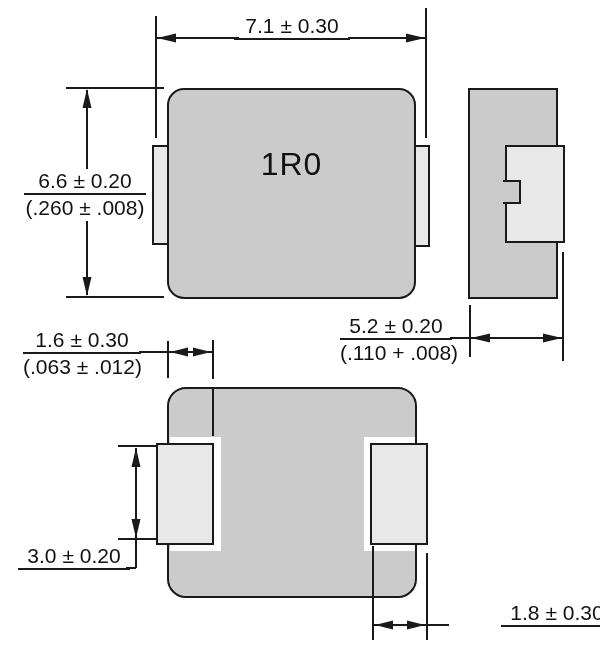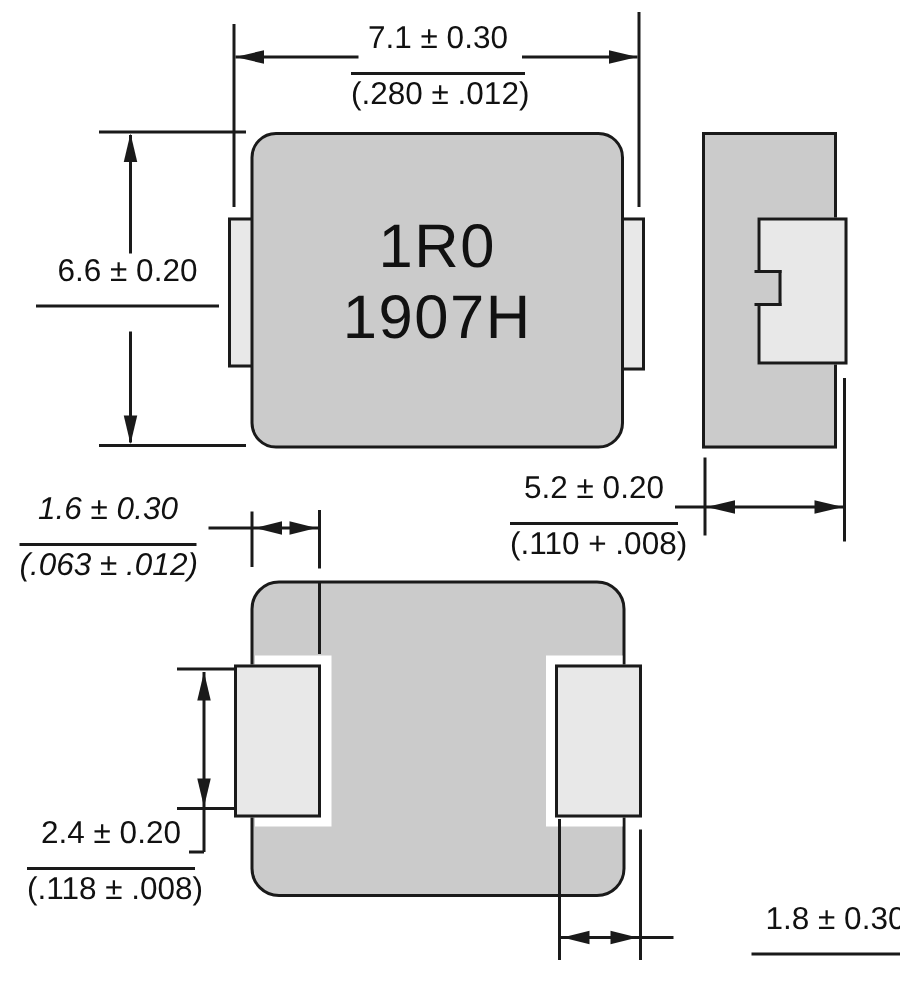--- a/index.html
+++ b/index.html
@@ -37,38 +37,38 @@
   .notch {
     position: absolute;
     background: var(--body-fill, #cbcbcb);
     border: 2.5px solid var(--outline, #1a1a1a);
     border-left: none;
   }
   .marking {
     position: absolute;
     left: 167px; top: 141px; width: 249px;
     text-align: center;
-    font-size: 41px;
+    font-size: 32px;
     line-height: 47px;
     letter-spacing: 1px;
     color: var(--label-color, #111);
   }
   .marking span { display: block; }
   .dim-label {
     position: absolute;
     text-align: center;
     font-size: 21px;
     line-height: 22px;
     white-space: nowrap;
     color: var(--label-color, #111);
   }
   .dim-label .mm {
     display: block;
     border-bottom: 2px solid var(--outline, #1a1a1a);
-    padding-bottom: 11px;
+    padding-bottom: 1px;
   }
   .dim-label .inch {
     display: block;
     padding-top: 2px;
   }
   svg.dims {
     position: absolute;
     left: 0; top: 0;
     pointer-events: none;
   }
@@ -78,21 +78,20 @@
 </head>
 <body>
 
 <div class="canvas">
 
   <div class="terminal" style="left:152px; top:145px; width:18px; height:100px;"></div>
   <div class="terminal" style="left:412px; top:145px; width:18px; height:102px;"></div>
   <div class="view-body round-lg" style="left:167px; top:88px; width:249px; height:211px;"></div>
   <div class="marking">
     <span>1R0</span>
-    <span>1907H</span>
   </div>
 
   <div class="view-body" style="left:468px; top:88px; width:90px; height:211px;"></div>
   <div class="pad" style="left:505px; top:145px; width:60px; height:98px;"></div>
   <div class="notch" style="left:503px; top:180px; width:18px; height:24px;"></div>
 
   <div class="view-body round-xl" style="left:167px; top:387px; width:250px; height:211px;"></div>
   <div class="white-margin" style="left:170px; top:437px; width:51px; height:114px;"></div>
   <div class="white-margin" style="left:364px; top:437px; width:51px; height:114px;"></div>
   <div class="pad" style="left:156px; top:443px; width:58px; height:102px;"></div>
@@ -148,39 +147,38 @@
       <line x1="373" y1="546" x2="373" y2="640"></line>
       <line x1="427" y1="553" x2="427" y2="640"></line>
       <line x1="374" y1="625" x2="449" y2="625"></line>
       <path d="M375 625 L393 620.5 L393 629.5 Z"></path>
       <path d="M425 625 L407 620.5 L407 629.5 Z"></path>
     </g>
   </svg>
 
   <div class="dim-label" style="left:234px; top:15px; width:116px;">
     <span class="mm">7.1 ± 0.30</span>
-    <span class="inch">(.280 ± .012)</span>
   </div>
 
   <div class="dim-label" style="left:24px; top:170px; width:122px;">
     <span class="mm">6.6 ± 0.20</span>
+    <span class="inch">(.260 ± .008)</span>
   </div>
 
   <div class="dim-label" style="left:340px; top:315px; width:112px;">
     <span class="mm">5.2 ± 0.20</span>
     <span class="inch">(.110 + .008)</span>
   </div>
 
-  <div class="dim-label" style="left:13px; top:329px; width:118px;font-style:italic;">
+  <div class="dim-label" style="left:23px; top:329px; width:118px;">
     <span class="mm">1.6 ± 0.30</span>
     <span class="inch">(.063 ± .012)</span>
   </div>
 
   <div class="dim-label" style="left:18px; top:545px; width:112px;">
-    <span class="mm">2.4 ± 0.20</span>
-    <span class="inch">(.118 ± .008)</span>
+    <span class="mm">3.0 ± 0.20</span>
   </div>
 
   <div class="dim-label" style="left:457px; top:602px; width:112px;margin-left:44px;">
     <span class="mm">1.8 ± 0.30</span>
   </div>
 
 </div>
 
 </body></html>

